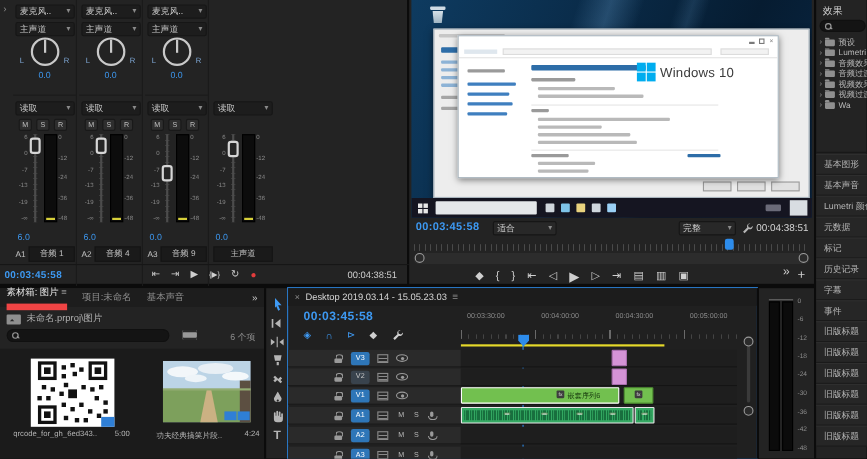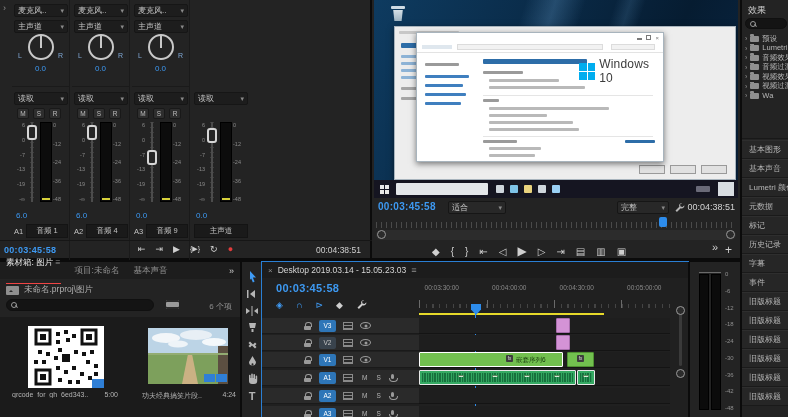--- a/index.html
+++ b/index.html
@@ -309,21 +309,21 @@
       <div class="bar" style="left:6px;top:49px;width:17px;background:#8db3d6"></div>
       <div class="bar" style="left:6px;top:60px;width:24px;background:#a5a5a5"></div>
       <div class="bar" style="left:6px;top:70px;width:19px;background:#a5a5a5"></div>
       <div style="position:absolute;right:8px;bottom:5px;display:flex;gap:5px">
         <span style="width:26px;height:9px;background:#e1e1e1;border:1px solid #9a9a9a"></span>
         <span style="width:26px;height:9px;background:#e1e1e1;border:1px solid #9a9a9a"></span>
         <span style="width:26px;height:9px;background:#e1e1e1;border:1px solid #9a9a9a"></span>
       </div>
     </div>
 
-    <div class="win" style="left:42px;top:32px;width:248px;height:130px;background:#fff">
+    <div class="win" style="left:42px;top:32px;width:292px;height:130px;background:#fff">
       <div style="position:absolute;right:4px;top:2px;display:flex;gap:4px">
         <span style="width:5px;height:1.5px;background:#7a7a7a;margin-top:3px"></span>
         <span style="width:5px;height:5px;border:1px solid #7a7a7a"></span>
         <span style="color:#7a7a7a;font-size:6px;line-height:6px">×</span>
       </div>
       <div style="position:absolute;left:0;top:9px;right:0;height:11px;border-bottom:1px solid #e3e3e3">
         <span style="position:absolute;left:5px;top:3px;width:30px;height:4px;background:#dfe7ee"></span>
         <span style="position:absolute;left:40px;top:2px;right:60px;height:6px;background:#f2f2f2;border:1px solid #dcdcdc"></span>
         <span style="position:absolute;right:8px;top:2px;width:44px;height:6px;background:#f2f2f2;border:1px solid #dcdcdc"></span>
       </div>
@@ -483,21 +483,21 @@
       <div class="dock-tab">旧版标题</div>
       <div class="dock-tab">旧版标题</div>
       <div class="dock-tab">旧版标题</div>
       <div class="dock-tab">旧版标题</div>
       <div class="dock-tab">旧版标题</div>
     </div>
 </section>
 
 <section class="panel" id="project" style="left:0;top:262px;width:240px;height:155px">
   <div style="position:absolute;left:0;top:0;width:240px;height:17px;background:#1d1d1d;display:flex;align-items:center;gap:14px;padding-left:6px">
-    <span style="color:#e8e8e8;font-size:8.5px;border-bottom:1px solid #ef4444;padding-bottom:14px;white-space:nowrap"><span>素材箱: 图片</span> <span class="dim">≡</span></span>
+    <span style="color:#e8e8e8;font-size:8.5px;border-bottom:6px solid #ef4444;padding-bottom:4px;white-space:nowrap"><span>素材箱: 图片</span> <span class="dim">≡</span></span>
     <span class="dim" style="font-size:8.5px;white-space:nowrap">项目:未命名</span>
     <span class="dim" style="font-size:8.5px;white-space:nowrap">基本声音</span>
     <span style="margin-left:auto;margin-right:6px;color:#cfcfcf">»</span>
   </div>
   <div style="position:absolute;left:6px;top:22px;display:flex;align-items:center;gap:5px">
     <span style="width:13px;height:9px;background:#8f8f8f;border-radius:1px;position:relative">
         <i style="position:absolute;left:3px;top:2px;width:0;height:0;border:2.5px solid transparent;border-bottom-color:#2a2a2a"></i>
       </span>
     <span style="color:#b0b0b0;font-size:8.5px">未命名.prproj\图片</span>
   </div>

